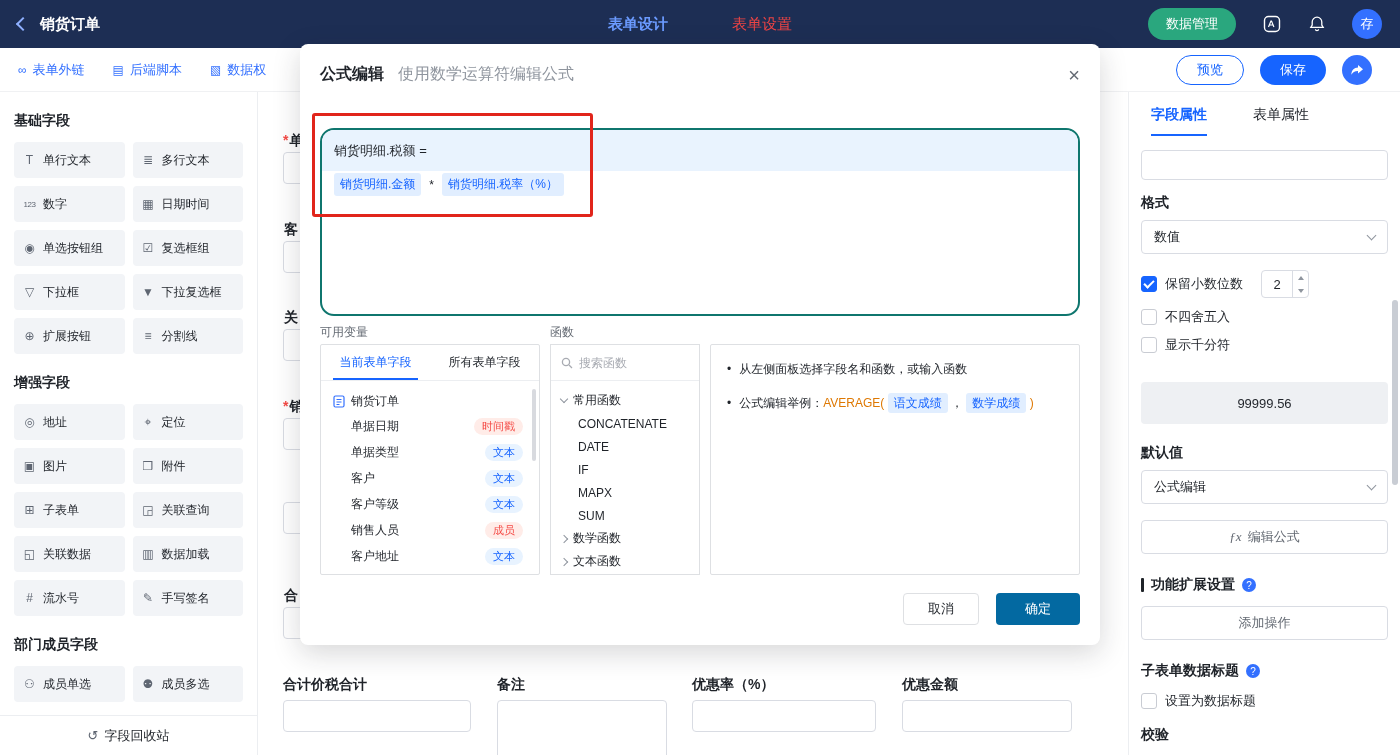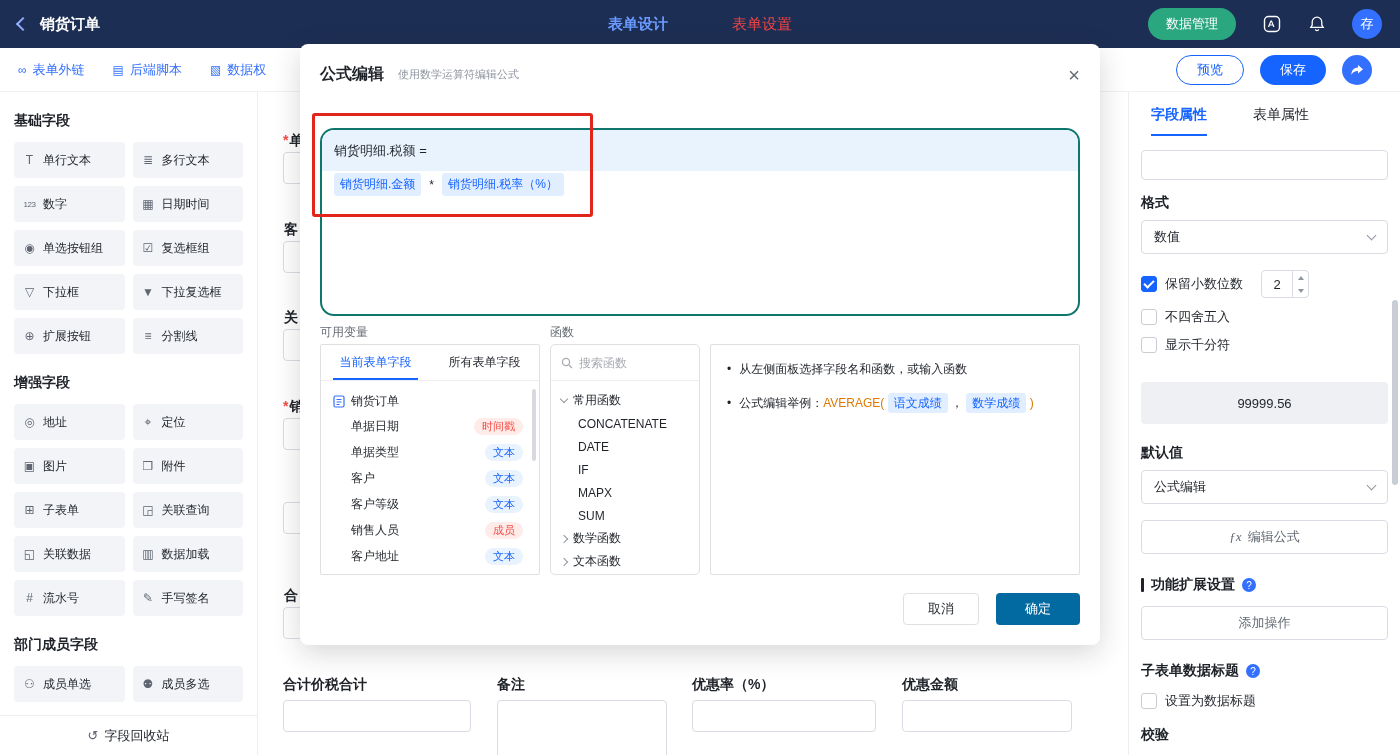--- a/index.html
+++ b/index.html
@@ -74,42 +74,42 @@
 .rp-section{display:flex;align-items:center;gap:7px;font-size:14px;font-weight:700;margin-bottom:12px}
 .sec-bar{width:3px;height:14px;background:#1f2329;border-radius:1px}
 .help-q{width:14px;height:14px;border-radius:50%;background:#3370ff;color:#fff;font-size:10px;display:flex;align-items:center;justify-content:center;font-weight:400;cursor:pointer}.mb16{margin-bottom:16px}
 
 .win-scroll{position:absolute;right:2px;top:300px;width:6px;height:185px;background:#c9cdd4;border-radius:3px;z-index:50;cursor:pointer}
 
 
 .modal{position:absolute;left:300px;top:44px;width:800px;height:601px;background:#fff;border-radius:8px;box-shadow:0 8px 28px rgba(31,35,41,.18);z-index:40}
 .modal-header{display:flex;align-items:center;padding:20px 20px 0}
 .modal-title{font-size:16px;font-weight:700}
-.modal-subtitle{font-size:11px;color:#8f959e;margin-left:14px}
+.modal-subtitle{font-size:16px;color:#8f959e;margin-left:14px}
 .modal-close{margin-left:auto;font-size:20px;color:#646a73;cursor:pointer;line-height:1}
 .formula-box{position:absolute;left:20px;top:84px;width:760px;height:188px;border:2px solid #0f766e;border-radius:14px;overflow:hidden}
 .formula-line1{height:41px;background:#e9f3fe;display:flex;align-items:center;padding:0 12px;font-size:13px}
 .formula-line2{padding:2px 12px;display:flex;align-items:center;gap:8px;font-size:12px;flex-wrap:wrap}
 .chip{background:#e1eeff;color:#1664ff;padding:3px 6px;border-radius:3px;font-size:12px;cursor:pointer;white-space:nowrap}
 .annotation{position:absolute;left:12px;top:69px;width:281px;height:104px;border:3px solid #e1251b;border-radius:3px;z-index:10;pointer-events:none}
 .panel-label{position:absolute;top:280px;font-size:12px;color:#646a73}
 .vars-panel{position:absolute;left:20px;top:300px;width:220px;height:231px;border:1px solid #dee0e3;border-radius:2px;overflow:hidden}
 .vtabs{height:36px;display:flex;border-bottom:1px solid #eceef1;font-size:12px}
 .vtab{flex:1;display:flex;align-items:center;justify-content:center;cursor:pointer;position:relative}
 .vtab.active{color:#1664ff}
 .vtab.active::after{content:"";position:absolute;bottom:0;left:12px;right:12px;height:2px;background:#1664ff}
 .vtree{padding:8px 8px 0 12px;font-size:12px}
 .vroot{display:flex;align-items:center;gap:6px;height:24px;cursor:pointer}
 .vrow{display:flex;align-items:center;height:26px;padding-left:18px;cursor:pointer}
 .vname{flex:1;white-space:nowrap;overflow:hidden}
 .badge{font-size:11px;padding:1px 8px;border-radius:9px;margin-right:8px;white-space:nowrap}
 .badge.blue{background:#e8f3ff;color:#1664ff}
 .badge.red{background:#ffece8;color:#f54a45}
 .vscroll{position:absolute;right:3px;top:44px;width:4px;height:72px;background:#d8dadf;border-radius:2px;cursor:pointer}
-.fn-panel{position:absolute;left:250px;top:300px;width:150px;height:231px;border:1px solid #dee0e3;border-radius:5px;overflow:hidden}
+.fn-panel{position:absolute;left:250px;top:300px;width:150px;height:231px;border:1px solid #dee0e3;border-radius:0;overflow:hidden}
 .fsearch{height:36px;border-bottom:1px solid #eceef1;display:flex;align-items:center;gap:6px;padding:0 10px}
 .fsearch input{border:none;outline:none;width:100px;font-size:12px;font-family:inherit;color:#1f2329;background:transparent}
 .fsearch input::placeholder{color:#a8abb2}
 .ftree{padding:8px 0 0 10px;font-size:12px}
 .fgroup{display:flex;align-items:center;gap:6px;height:23px;cursor:pointer}
 .chev-sm-down{width:6px;height:6px;border-right:1.5px solid #8f959e;border-bottom:1.5px solid #8f959e;transform:rotate(45deg);margin-top:-3px}
 .chev-sm-right{width:6px;height:6px;border-right:1.5px solid #8f959e;border-bottom:1.5px solid #8f959e;transform:rotate(-45deg)}
 .fitem{height:23px;display:flex;align-items:center;padding-left:17px;cursor:pointer}
 .help-panel{position:absolute;left:410px;top:300px;width:370px;height:231px;border:1px solid #dee0e3;border-radius:2px;padding:14px 16px;font-size:12px}
 .hline{display:flex;align-items:flex-start;gap:8px;margin-bottom:14px;line-height:20px;flex-wrap:wrap}

